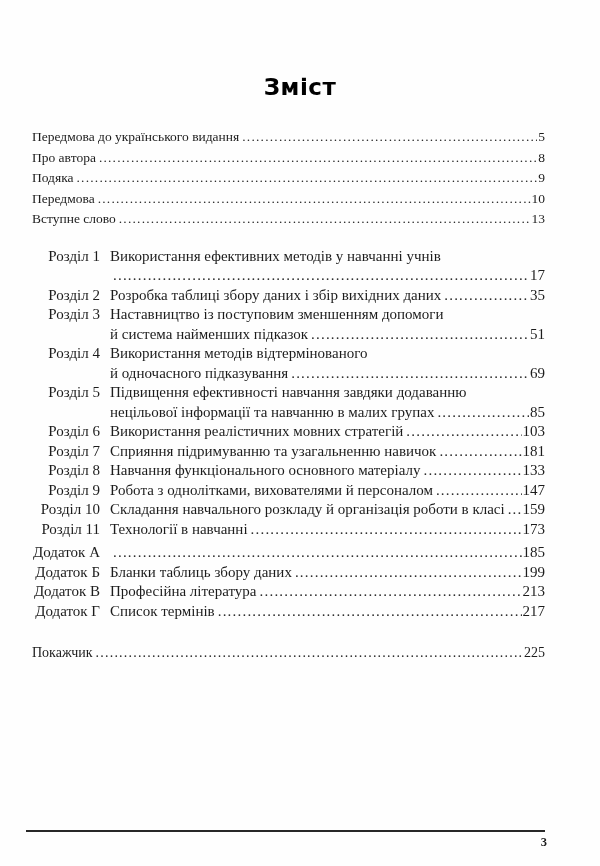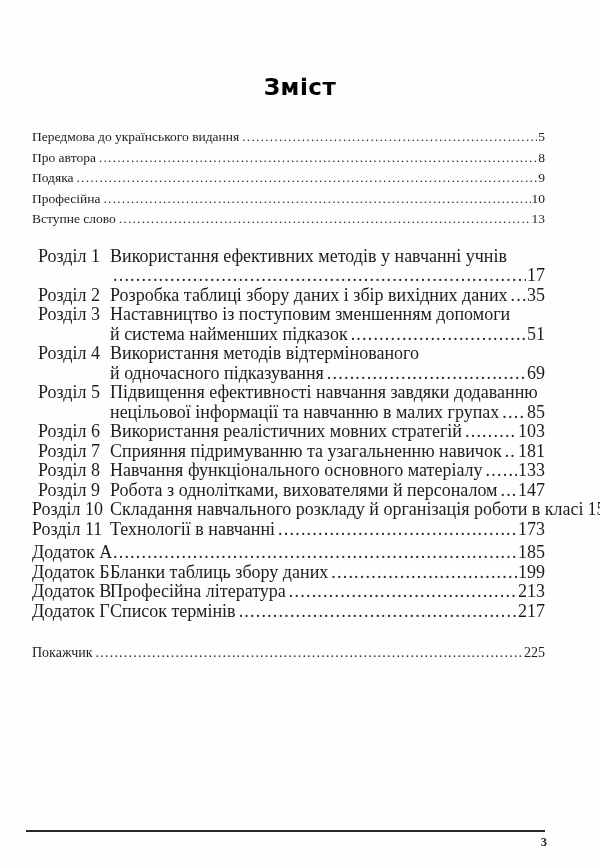--- a/index.html
+++ b/index.html
@@ -68,21 +68,21 @@
   .front-list {
     margin-top: 26px;
     font-size: 13.5px;
   }
   .front-list .dline {
     line-height: 20.5px;
     height: 20.5px;
   }
   
   .labeled-list {
-    font-size: 18px;
+    font-size: 15px;
   }
   .chapter-list { margin-top: 17px; }
   .appendix-list { margin-top: 4px; }
   .lrow {
     display: flex;
     align-items: flex-start;
   }
   .lrow .label {
     flex: 0 0 68px;
     width: 68px;
@@ -146,21 +146,21 @@
     <span class="etext">Про автора</span>
     <span class="dots"></span>
     <span class="pnum">8</span>
   </div>
         <div class="dline">
     <span class="etext">Подяка</span>
     <span class="dots"></span>
     <span class="pnum">9</span>
   </div>
         <div class="dline">
-    <span class="etext">Професійна</span>
+    <span class="etext">Передмова</span>
     <span class="dots"></span>
     <span class="pnum">10</span>
   </div>
         <div class="dline">
     <span class="etext">Вступне слово</span>
     <span class="dots"></span>
     <span class="pnum">13</span>
   </div>
       </div>
 

